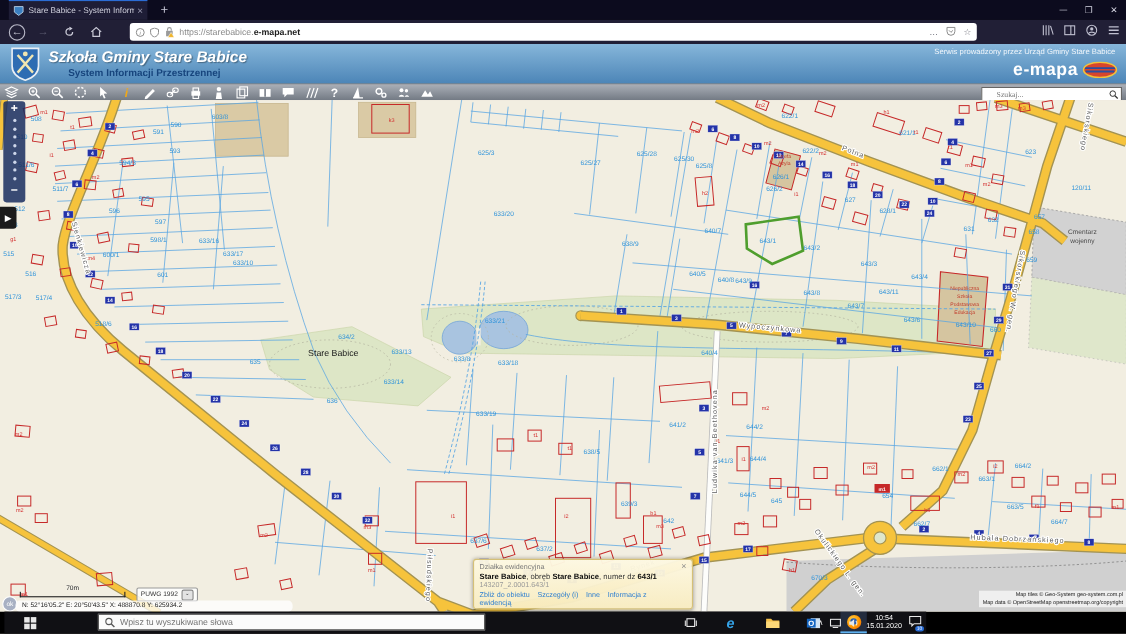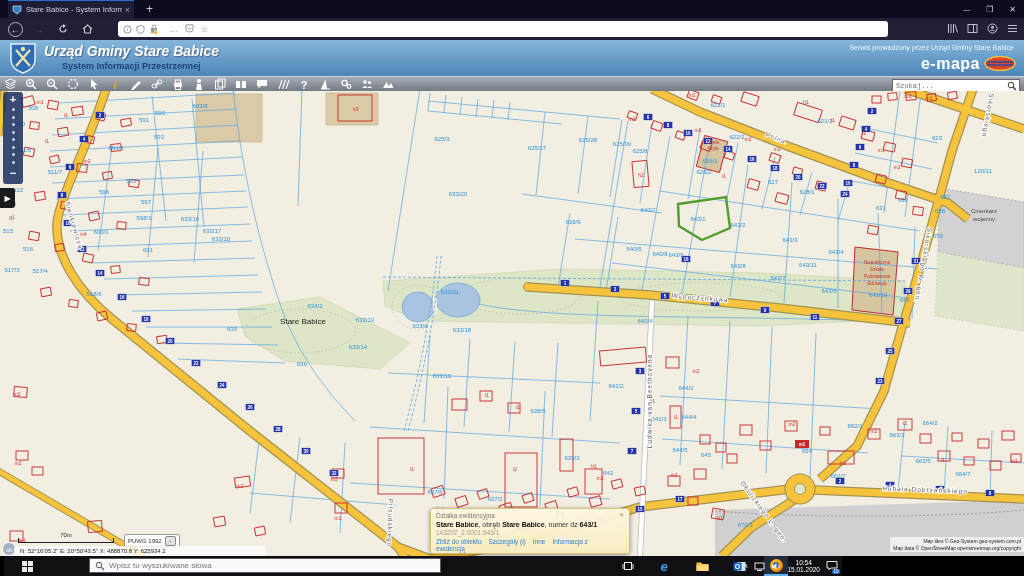--- a/index.html
+++ b/index.html
@@ -31,21 +31,21 @@
   .apptitle{position:absolute;left:44px;top:3px;color:#fff;font-size:14px;font-weight:bold;font-style:italic;text-shadow:1px 1px 1px rgba(0,0,0,.35);}
   .appsub{position:absolute;left:62px;top:21px;color:#17457d;font-size:9px;font-weight:bold;}
   .servicenote{position:absolute;right:10px;top:4px;color:#f0f6fb;font-size:7px;}
   .brand{position:absolute;right:44px;top:15px;color:#fff;font-size:16px;font-weight:bold;letter-spacing:.5px;}
   .brandlogo{position:absolute;right:8px;top:16px;}
 
   
   .apptoolbar{position:absolute;left:0;top:76px;width:1024px;height:15px;background:linear-gradient(#a9aeb6,#737a84);border-top:1px solid #cdd1d7;box-sizing:border-box;display:flex;align-items:center;}
   .tbicon{width:21px;height:14px;display:flex;align-items:center;justify-content:center;}
   .searchbox{position:absolute;right:4px;top:2px;width:126px;height:11px;background:#fff;border:1px solid #666;display:flex;align-items:center;}
-  .searchbox input{border:0;outline:0;flex:1;font-size:7px;font-family:Liberation Mono, monospace;color:#555;padding:0 3px;background:transparent;}
+  .searchbox input{border:0;outline:0;flex:1;font-size:7px;font-family:Liberation Serif, serif;color:#555;padding:0 13px;background:transparent;}
 
   
   .maparea{position:absolute;left:0;top:91px;width:1024px;height:465px;background:#f2eee1;}
   svg text{font-family:"Liberation Sans",sans-serif;}
   text.pn{fill:#2f93da;font-size:6px;text-anchor:middle;}
   text.bl{fill:#d32f2f;font-size:5px;text-anchor:middle;}
   text.street{fill:#5d5d5d;font-size:6.5px;letter-spacing:1px;text-anchor:middle;stroke:#fff;stroke-width:2px;paint-order:stroke;}
   text.place{fill:#1a1a1a;font-size:8px;text-anchor:middle;}
   text.glab{fill:#4a4a4a;font-size:6px;text-anchor:middle;}
   text.rlab{fill:#c03a2a;font-size:4.6px;text-anchor:middle;}
@@ -141,20 +141,21 @@
             <path d="M5 0.5 L9 2 V5 C9 7.5 7 9 5 9.7 C3 9 1 7.5 1 5 V2 Z" fill="none" stroke="#8a8a8a"></path>
           </svg>
       </span>
       <span class="urlico">
         <svg width="10" height="10" viewBox="0 0 10 10">
             <rect x="2" y="4" width="6" height="5" fill="#9a9a9a"></rect>
             <path d="M3.3 4 V2.8 A1.7 1.7 0 0 1 6.7 2.8 V4" fill="none" stroke="#9a9a9a"></path>
             <path d="M6.5 5.5 L9.5 10 H3.5 Z" fill="#f0b42a" stroke="#fff" stroke-width=".5"></path>
           </svg>
       </span>
+      <span class="urltext"><span>https://starebabice.</span><b>e-mapa.net</b></span>
       <span class="urlbtn">…</span>
       <span class="urlbtn">
         <svg width="9" height="9" viewBox="0 0 10 10">
             <path d="M1 1 H9 V5 A4 4 0 0 1 1 5 Z" fill="none" stroke="#8a8a8a"></path>
             <path d="M3 4 L5 6 L7 4" fill="none" stroke="#8a8a8a"></path>
           </svg>
       </span>
       <span class="urlbtn">☆</span>
     </div>
     <div class="navright">
@@ -183,21 +184,21 @@
       </span>
     </div>
   </div>
 
   <div class="appheader">
     <svg class="crest" width="32" height="32" viewBox="0 0 32 32">
       <path d="M4 2 H28 V18 C28 25 22 29 16 31 C10 29 4 25 4 18 Z" fill="#2e6cb3" stroke="#e8eef5" stroke-width="1.5"></path>
       <path d="M9 8 L23 24 M23 8 L9 24" stroke="#f2e6b0" stroke-width="2.2"></path>
       <circle cx="16" cy="7" r="2.2" fill="#f2e6b0"></circle>
     </svg>
-    <div class="apptitle">Urząd Gminy Stare Babice</div>
+    <div class="apptitle">Szkoła Gminy Stare Babice</div>
     <div class="appsub">System Informacji Przestrzennej</div>
     <div class="servicenote">Serwis prowadzony przez Urząd Gminy Stare Babice</div>
     <div class="brand">e-mapa</div>
     <svg class="brandlogo" width="32" height="15" viewBox="0 0 32 15">
       <ellipse cx="16" cy="7.5" rx="15" ry="7" fill="#d9452b"></ellipse>
       <path d="M2 6 H30 M3 9 H29" stroke="#2a4ea0" stroke-width="1.6"></path>
       <ellipse cx="16" cy="7.5" rx="15" ry="7" fill="none" stroke="#f0c23c" stroke-width="1.4"></ellipse>
     </svg>
   </div>
 

